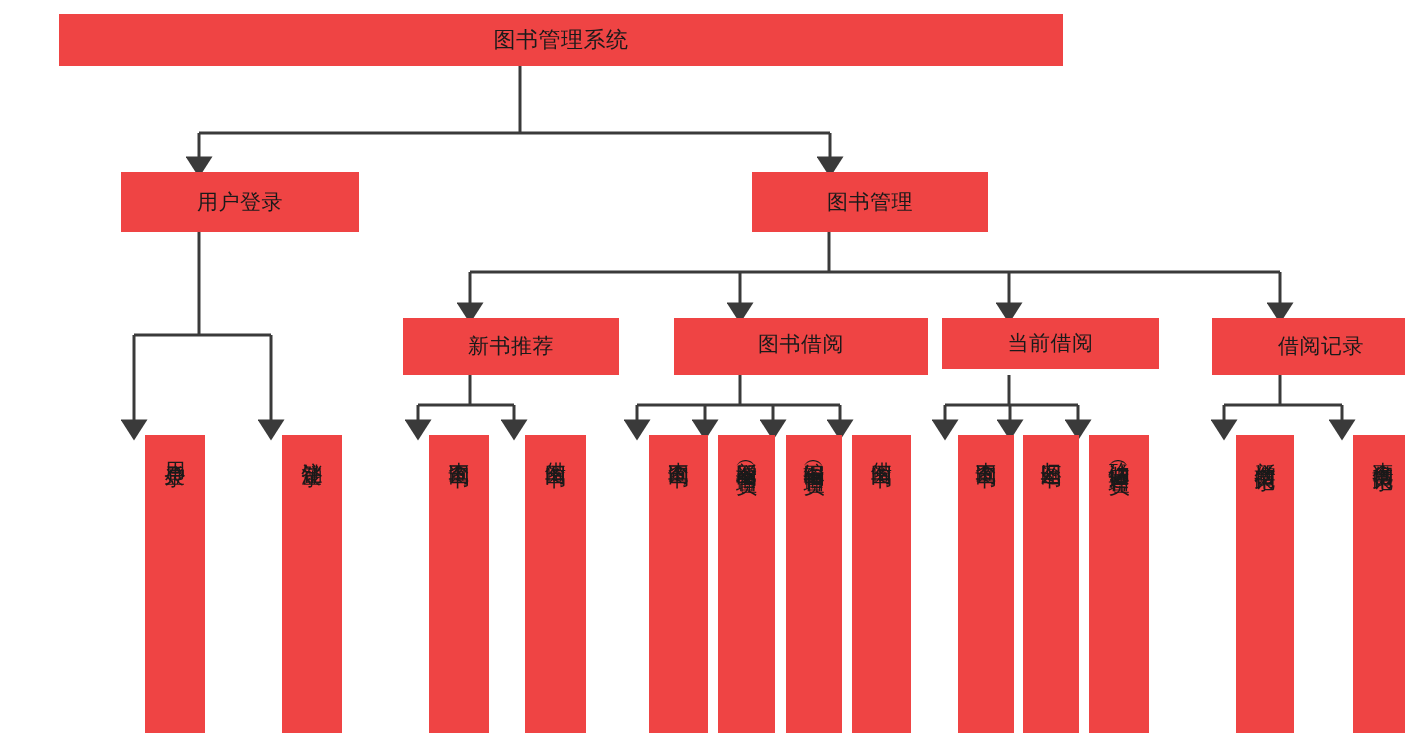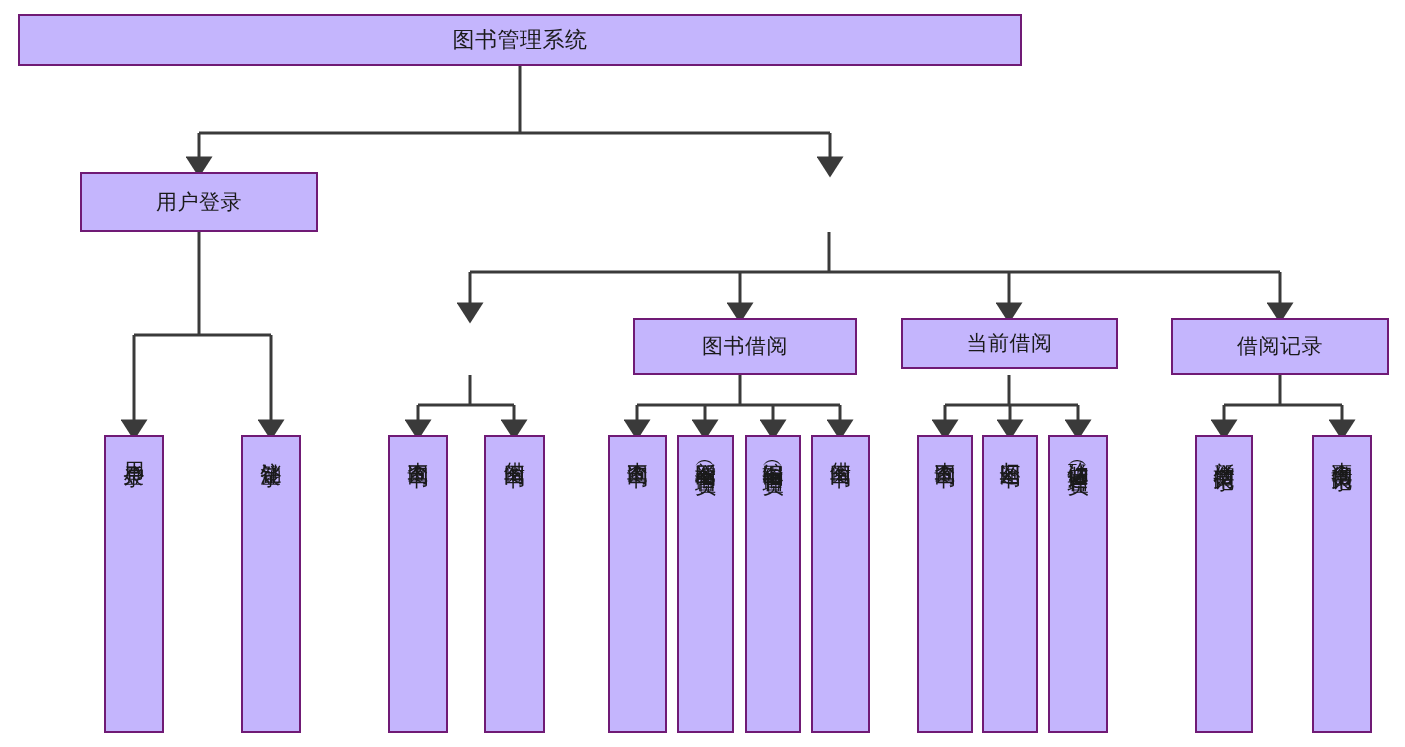--- a/index.html
+++ b/index.html
@@ -21,26 +21,27 @@
   #diagram-svg {
     position: absolute;
     left: 0;
     top: 0;
     width: 1405px;
     height: 747px;
   }
   .node {
     position: absolute;
     box-sizing: border-box;
-    background: #c4b5fd;
-    border: 2px solid #701a75;
+    background: #ef4444;
+    border: 2px solid #ef4444;
     display: flex;
     align-items: center;
     justify-content: center;
     color: #1a1a1a;
+    margin-left: 41px;
   }
   .node-label {
     display: block;
     text-align: center;
     line-height: 1.28;
     letter-spacing: 0.5px;
     color: #1a1a1a;
   }
   .node.horizontal .node-label {
     writing-mode: horizontal-tb;
@@ -130,22 +131,28 @@
     </g>
   </svg>
 
   <div class="node root horizontal" style="left:18px; top:14px; width:1004px; height:52px;">
     <span class="node-label">图书管理系统</span>
   </div>
 
   <div class="node level2 horizontal" style="left:80px; top:172px; width:238px; height:60px;">
     <span class="node-label">用户登录</span>
   </div>
-
-  <div class="node level3 horizontal" style="left:633px; top:318px; width:224px; height:57px;">
+  <div class="node level2 horizontal" style="left:711px; top:172px; width:236px; height:60px;">
+    <span class="node-label">图书管理</span>
+  </div>
+
+  <div class="node level3 horizontal" style="left:362px; top:318px; width:216px; height:57px;">
+    <span class="node-label">新书推荐</span>
+  </div>
+  <div class="node level3 horizontal" style="left:633px; top:318px; width:254px; height:57px;font-family:Liberation Mono, monospace;">
     <span class="node-label">图书借阅</span>
   </div>
   <div class="node level3 horizontal" style="left:901px; top:318px; width:217px; height:51px;">
     <span class="node-label">当前借阅</span>
   </div>
   <div class="node level3 horizontal" style="left:1171px; top:318px; width:218px; height:57px;">
     <span class="node-label">借阅记录</span>
   </div>
 
   <div class="node leaf vertical" style="left:104px; top:435px; width:60px; height:298px;">

